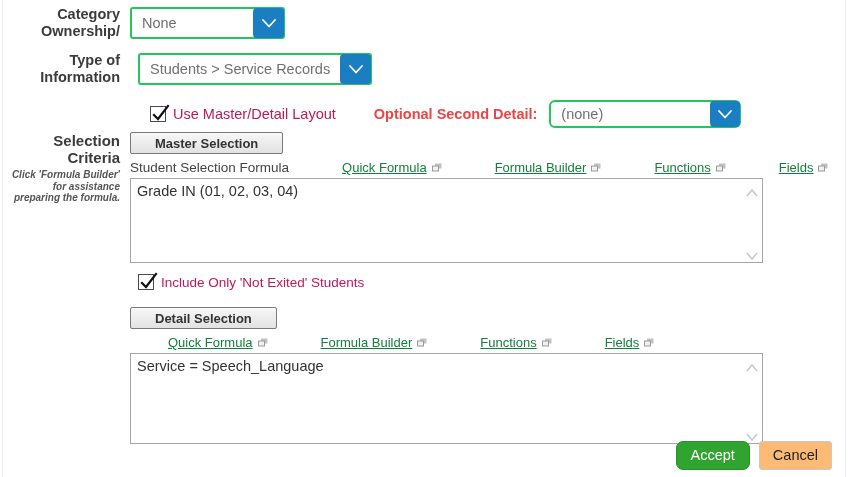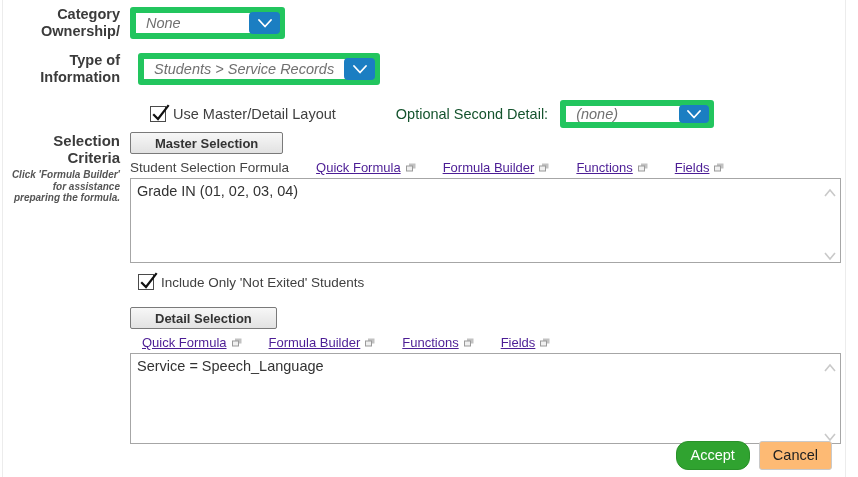--- a/index.html
+++ b/index.html
@@ -13,78 +13,78 @@
   .edge-right { left:845px; }
   .content { position:relative; z-index:1; padding-top:6px; }
 
   .row { display:flex; align-items:center; }
   .label-col { width:130px; min-width:130px; padding-right:10px; text-align:right;
     font-weight:bold; font-size:14.5px; color:#3b3b3b; line-height:17px; }
 
   .prefix-text { font-size:14.5px; color:#555; margin-right:8px; }
 
   
-  .sel { display:inline-flex; align-items:stretch; border:6px solid #22c55e; border-radius:3px;
-    background:#fff; height:32px;font-style:italic; }
+  .sel { display:inline-flex; align-items:stretch; border:2px solid #22c55e; border-radius:3px;
+    background:#fff; height:32px; }
   .sel .val { display:flex; align-items:center; padding:0 10px; color:#707070; font-size:14.5px;
     white-space:nowrap; flex:1; }
   .sel .btn { width:31px; background:#1b7ec2; border:none; border-radius:4px;
     display:flex; align-items:center; justify-content:center; margin:-1px -1px -1px 0; cursor:pointer; }
   .sel.small { height:28px; }
   .sel.small .btn { width:30px; }
 
   
   .cb { position:relative; width:16px; height:16px; border:1.5px solid #4a4a4a; background:#fff;
     display:inline-block; flex:none; }
   .cb svg { position:absolute; left:0px; top:-4px; overflow:visible; }
 
-  .cb-label { font-size:14.5px; color:#404040; margin-left:7px; }
+  .cb-label { font-size:14.5px; color:#be185d; margin-left:7px; }
   .cb-label.sm { font-size:13.5px; }
 
-  .second-label { font-size:14.5px; color:#14532d; margin-left:60px; }
+  .second-label { font-size:14.5px; color:#ef4444; margin-left:38px;font-weight:bold; }
 
   
   .criteria-block { display:flex; margin-top:4px; align-items:flex-start; }
   .criteria-label { font-size:15px; }
   .hint { margin-top:3px; font-size:10px; font-style:italic; font-weight:bold;
     color:#555; line-height:11.5px; text-align:right; }
 
   .chip { display:inline-block; padding:3px 24px 2px; border:1px solid #7a7a7a; border-radius:2px;
     background:linear-gradient(#f7f7f7,#e2e2e2); font-weight:bold; font-size:13px; color:#333; }
 
   .formula-row { display:flex; align-items:center; margin-top:6px;gap:15px; }
   .formula-label { font-size:13.5px; color:#444; }
-  .flink { margin-left:12px; font-size:13px; color:#4c1d95; text-decoration:underline; cursor:pointer;
+  .flink { margin-left:38px; font-size:13px; color:#15803d; text-decoration:underline; cursor:pointer;
     display:inline-flex; align-items:flex-start; }
   .flink .popup { margin-left:5px; display:inline-block; }
 
-  .formula-box { position:relative; margin-top:3px; width:711px; background:#fff;
+  .formula-box { position:relative; margin-top:3px; width:633px; background:#fff;
     border:1px solid #a6a6a6; padding:3px 18px 3px 6px; font-size:14.5px; color:#333;
     line-height:19px; cursor:text; }
   .formula-box.h1 { height:85px; }
   .formula-box.h2 { height:91px; }
   .scroll-arrow { position:absolute; right:3px; width:14px; height:10px; }
   .scroll-arrow.up { top:5px; }
   .scroll-arrow.down { bottom:5px; }
 
   .include-row { display:flex; align-items:center; margin-top:11px; margin-left:8px; }
   .detail-chip-row { margin-top:17px; }
 
   
   .actions { position:absolute; top:441px; left:0; width:832px; display:flex;
     justify-content:flex-end; gap:9px; z-index:2; }
   .btn-accept { background:#30a330; border:1px solid #2a922a; color:#fff; font-size:14.5px;
-    font-family:inherit; padding:5px 14px 6px; border-radius:12px; cursor:pointer; }
+    font-family:inherit; padding:5px 14px 6px; border-radius:7px; cursor:pointer; }
   .btn-cancel { background:#fdba74; border:1px solid #c9c9c9; color:#222; font-size:14.5px;
     font-family:inherit; padding:5px 13px 6px; border-radius:3px; cursor:pointer; }
 
   .mt12 { margin-top:12px; }
   .mt14 { margin-top:14px; }
   .row3 { margin-left:150px; }
-  .sel-none { margin-left:12px; width:154px; }
+  .sel-none { margin-left:12px; width:192px;border-radius:6px; }
 </style>
 </head>
 <body>
 
 <div class="page">
   <div class="edge-line edge-left"></div>
   <div class="edge-line edge-right"></div>
 
   <div class="content">
 

